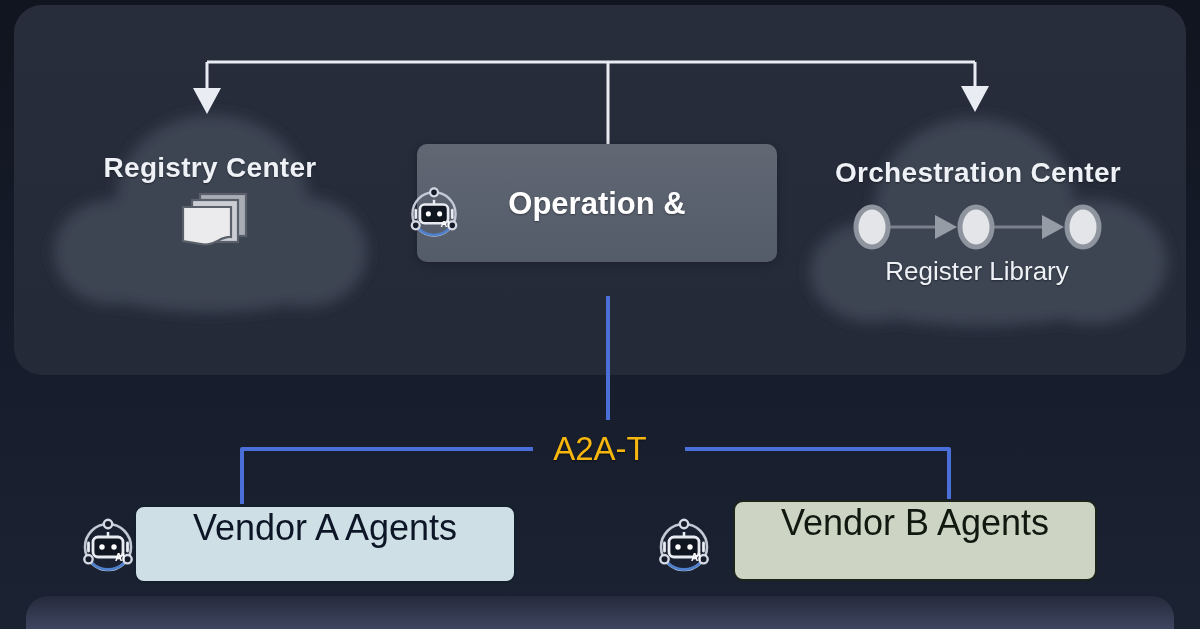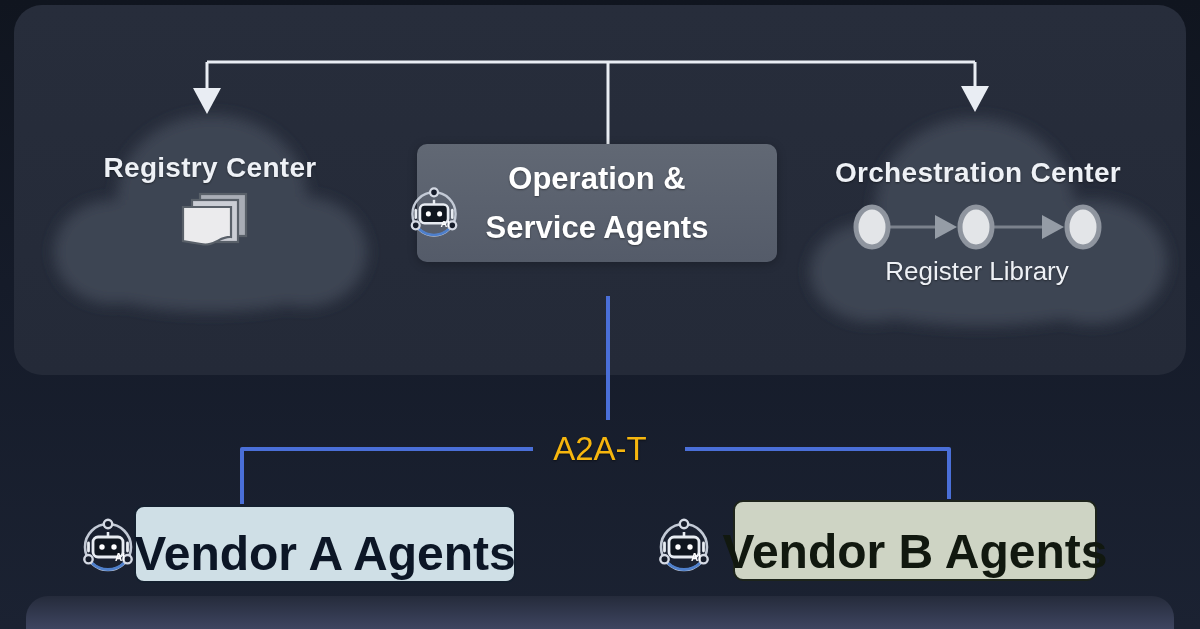--- a/index.html
+++ b/index.html
@@ -27,22 +27,22 @@
     left:417px;top:144px;width:360px;height:118px;border-radius:10px;
     background:linear-gradient(180deg,#616874,var(--operation-box,#545b69));
     box-shadow:0 2px 10px rgba(0,0,0,.25);
     display:flex;flex-direction:column;justify-content:center;text-align:center;
   }
   .op-box .line{font-size:31px;font-weight:700;color:#ffffff;line-height:49px;
                 text-shadow:0 1px 2px rgba(0,0,0,.4);}
   .a2a{left:520px;top:430px;width:160px;font-size:33px;font-weight:400;
        color:var(--accent-yellow,#f6b60e);text-align:center;
        text-shadow:0 1px 2px rgba(0,0,0,.5);}
-  .vendor{display:flex;align-items:flex-end;justify-content:center;
-          font-size:48px;white-space:nowrap;font-weight:bold;}
+  .vendor{display:flex;align-items:flex-start;justify-content:center;
+          font-size:36px;white-space:nowrap;}
   .vendor-a{left:134px;top:505px;width:378px;height:74px;border-radius:10px;
             background:var(--vendor-a-box,#cfdfe6);border:2px solid #15202f;
             color:#0c1626;}
   .vendor-b{left:733px;top:500px;width:360px;height:77px;border-radius:10px;
             background:var(--vendor-b-box,#ced4c4);border:2px solid #1d241b;
             color:#11180f;}
   .icon-wrap{display:block;}
 </style>
 </head>
 <body>
@@ -122,21 +122,20 @@
     <line x1="147" y1="29" x2="199" y2="29" stroke="#7b818c" stroke-width="3"></line>
     <polygon points="197,17 197,41 219,29" fill="#959ca6"></polygon>
     <ellipse cx="27" cy="29" rx="16" ry="20" fill="#e3e5e8" stroke="#8f959f" stroke-width="5"></ellipse>
     <ellipse cx="131" cy="29" rx="16" ry="20" fill="#e3e5e8" stroke="#8f959f" stroke-width="5"></ellipse>
     <ellipse cx="238" cy="29" rx="16" ry="20" fill="#e3e5e8" stroke="#8f959f" stroke-width="5"></ellipse>
   </svg>
   <div class="abs lbl sub-lbl" style="left:827px;top:256px;width:300px;">Register Library</div>
 
   <div class="abs op-box">
     <div class="line">Operation &amp;</div>
-    <div class="line">Service Agents</div>
   </div>
   <span class="abs icon-wrap" style="left:404px;top:182px;">
     <svg width="60" height="60">
         <use href="#robot"></use>
       </svg>
   </span>
 
   <div class="abs a2a">A2A-T</div>
 
   <span class="abs icon-wrap" style="left:76px;top:513px;">

